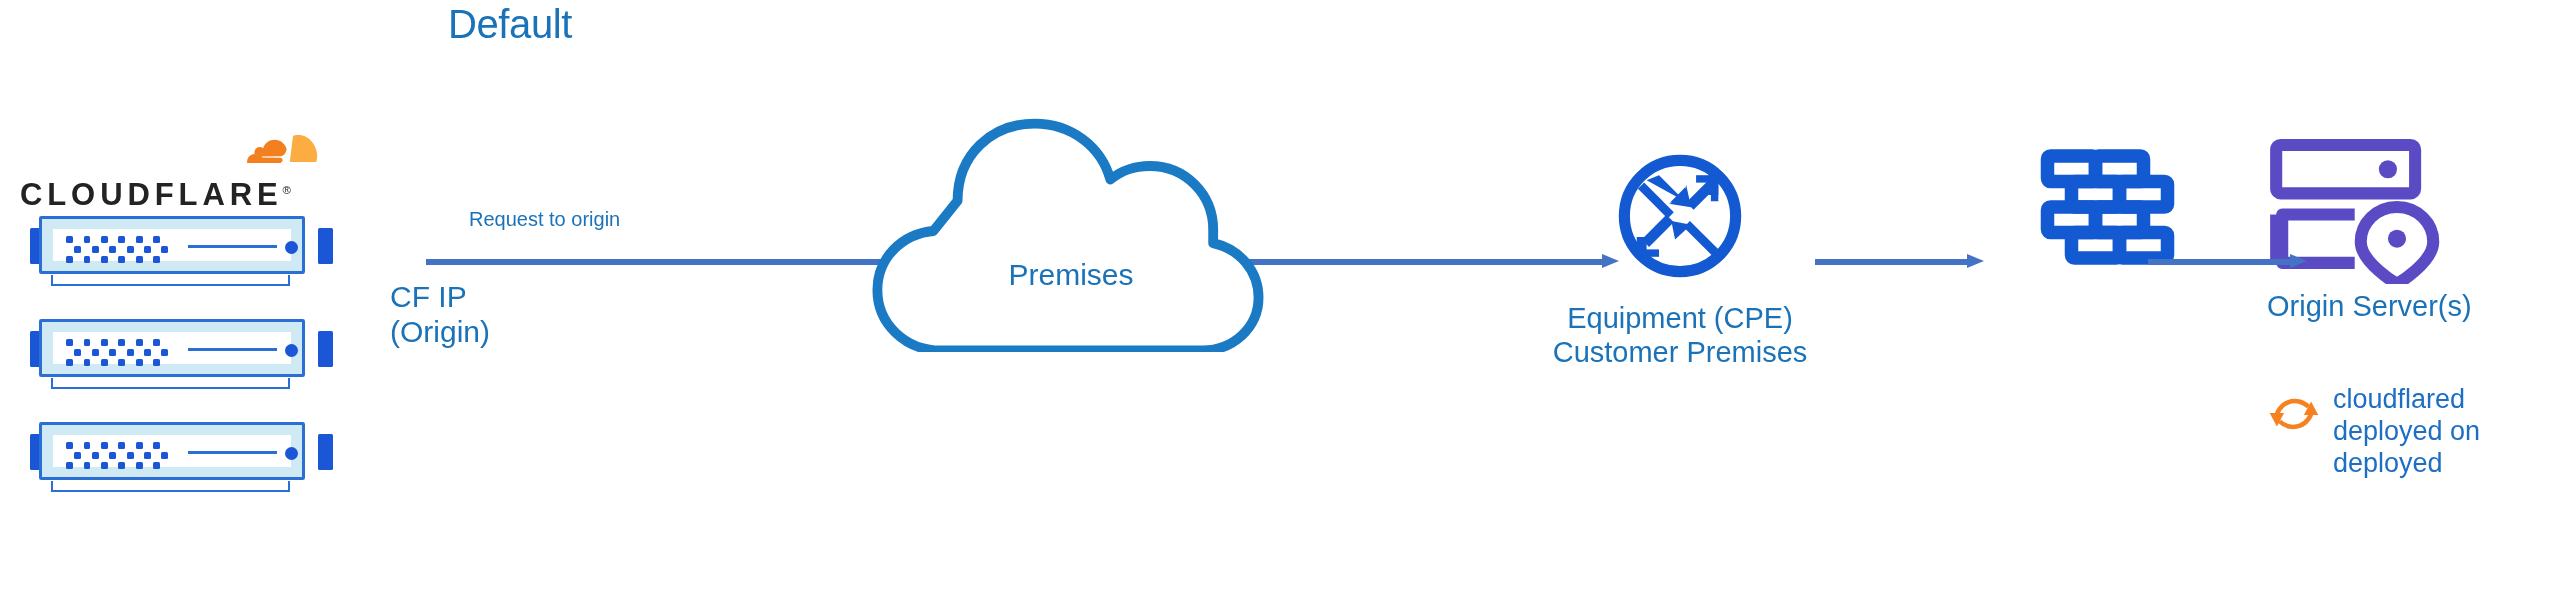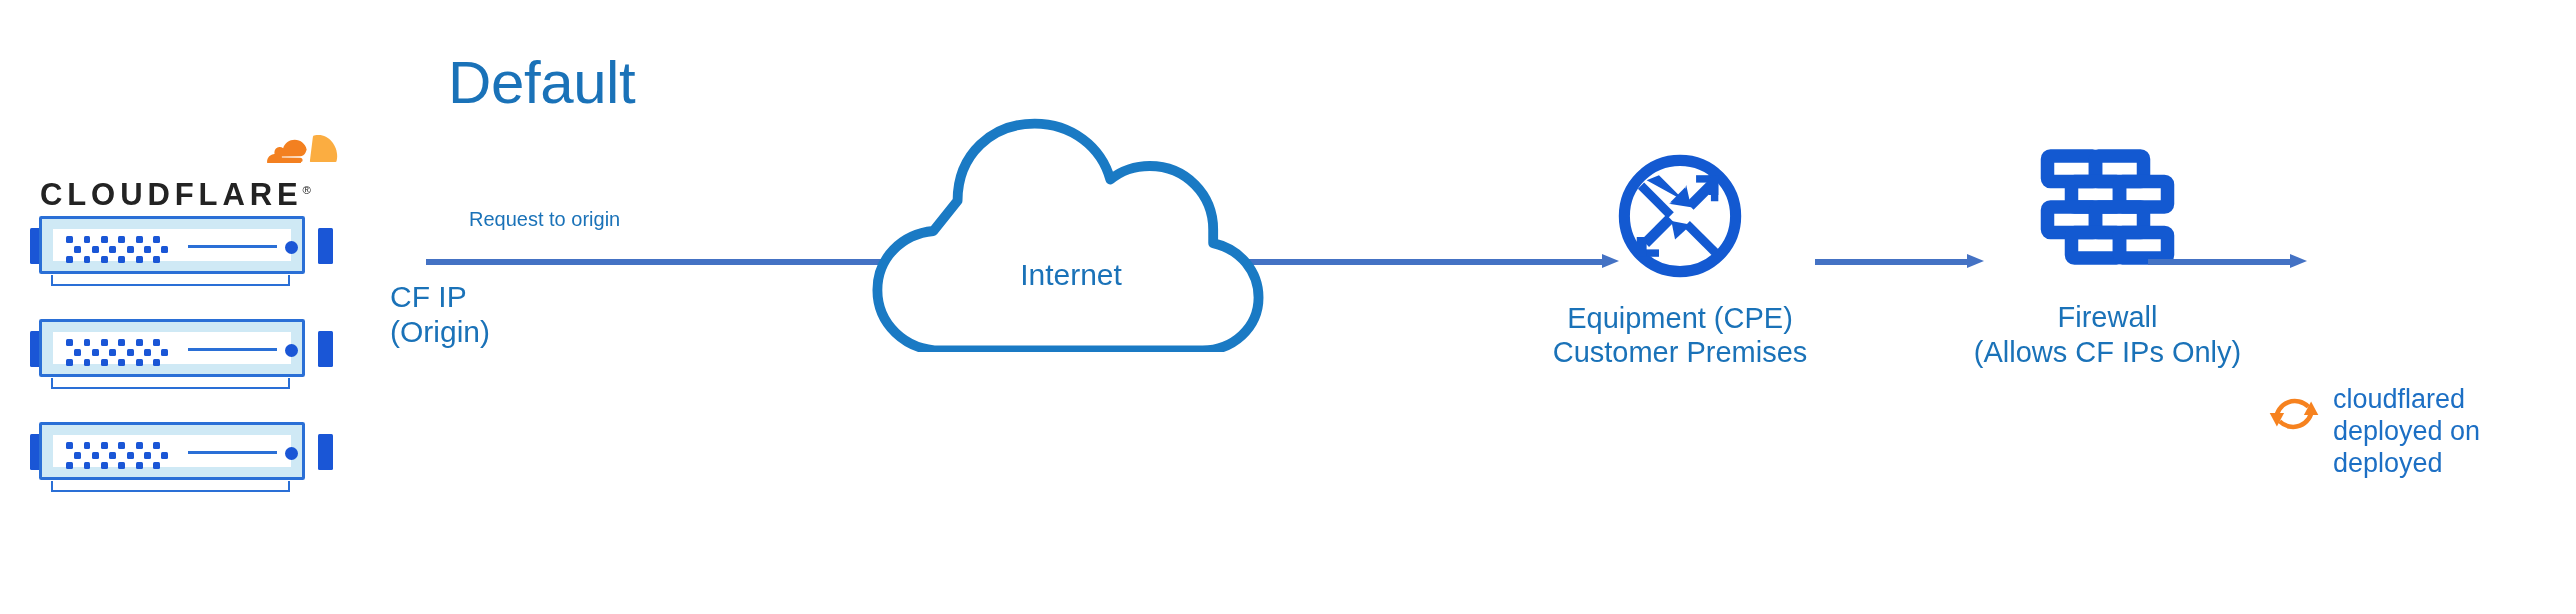--- a/index.html
+++ b/index.html
@@ -13,29 +13,28 @@
     width:2576px;
     height:614px;
     background:#ffffff;
     overflow:hidden;
   }
 
   
   .title{
     position:absolute;
     left:448px; top:1.5px;
-    font-size:60px;
+    font-size:40px;
     color:#1a72b8;
     letter-spacing:-0.4px;
     white-space:nowrap;
-    margin-top:46px;
-  }
-
-  
-  .cf-logo{ position:absolute; left:40px; top:112px; width:303px; height:97px; }
+  }
+
+  
+  .cf-logo{ position:absolute; left:20px; top:112px; width:303px; height:97px; }
   .cf-mark{ position:absolute; left:165px; top:0px; width:144px; height:64px; }
   .cf-word{
     position:absolute; left:0px; top:65px;
     width:303px; height:32px;
     font-size:31px; font-weight:bold; color:#232323;
     letter-spacing:4.9px; white-space:nowrap;
   }
   .cf-reg{ font-size:11.4px; font-weight:normal; vertical-align:super; letter-spacing:0; }
 
   
@@ -317,21 +316,21 @@
                C366 80 386 74 404 74
                C452 74 488 112 488 158
                L488 176
                C524 184 548 214 548 248
                C548 288 514 318 474 318
                L128 318
                C80 318 44 282 44 238
                C44 196 76 164 118 160
                Z" fill="#ffffff" stroke="#1a7ac4" stroke-width="13" stroke-linejoin="round"></path>
     </svg>
-    <div class="cloud-label">Internet</div>
+    <div class="cloud-label">Premises</div>
   </div>
 
   <div class="node" id="node-cpe">
     <div class="icon-box">
       <svg width="166" height="136" viewBox="0 0 110 110">
         <circle cx="55" cy="55" r="45" fill="#ffffff" stroke="#1359d1" stroke-width="9"></circle>
         <g fill="#1359d1">
 
           <path d="M28 26 L38 22 L57 41 L60 30 L64 48 L46 45 L57 42 Z"></path>
           <path d="M26 28 L50 52 L45 57 L21 33 Z"></path>
@@ -370,26 +369,37 @@
           <rect x="58" y="25" width="32" height="17" rx="2"></rect>
 
           <rect x="10" y="42" width="32" height="17" rx="2"></rect>
           <rect x="42" y="42" width="32" height="17" rx="2"></rect>
 
           <rect x="26" y="59" width="32" height="17" rx="2"></rect>
           <rect x="58" y="59" width="32" height="17" rx="2"></rect>
         </g>
       </svg>
     </div>
-    <div class="caption">
-      <div>Firewall</div>
-      <div>(Allows CF IPs Only)</div>
-    </div>
-  </div>
-
+  </div>
+
+  <div class="node" id="node-origin">
+    <div class="icon-box">
+      <svg width="189" height="148" viewBox="0 0 125 98">
+        <g stroke="#5a4bc4" fill="none" stroke-width="8" stroke-linejoin="round">
+          <rect x="6" y="6" width="92" height="32" rx="3"></rect>
+          <path d="M58 52 L10 52 L10 84 L58 84"></path>
+          <path d="M6 52 L6 84"></path>
+        </g>
+        <circle cx="80" cy="22" r="6" fill="#5a4bc4"></circle>
+        <path d="M86 47 C72 47 62 58 62 70 C62 84 86 98 86 98 C86 98 110 84 110 70 C110 58 100 47 86 47 Z" fill="#ffffff" stroke="#5a4bc4" stroke-width="8" stroke-linejoin="round"></path>
+        <circle cx="86" cy="68" r="6" fill="#5a4bc4"></circle>
+      </svg>
+    </div>
+    <div class="caption">Origin Server(s)</div>
+  </div>
 
   <div class="cfd">
     <svg class="cfd-icon" viewBox="0 0 60 60">
       <g fill="none" stroke="#F6821F" stroke-width="5" stroke-linecap="butt">
         <path d="M10 36 A21 21 0 0 1 46 22"></path>
         <path d="M50 24 A21 21 0 0 1 14 38"></path>
       </g>
       <path d="M3 29 L19 29 L11 44 Z" fill="#F6821F"></path>
       <path d="M57 31 L41 31 L49 16 Z" fill="#F6821F"></path>
     </svg>

